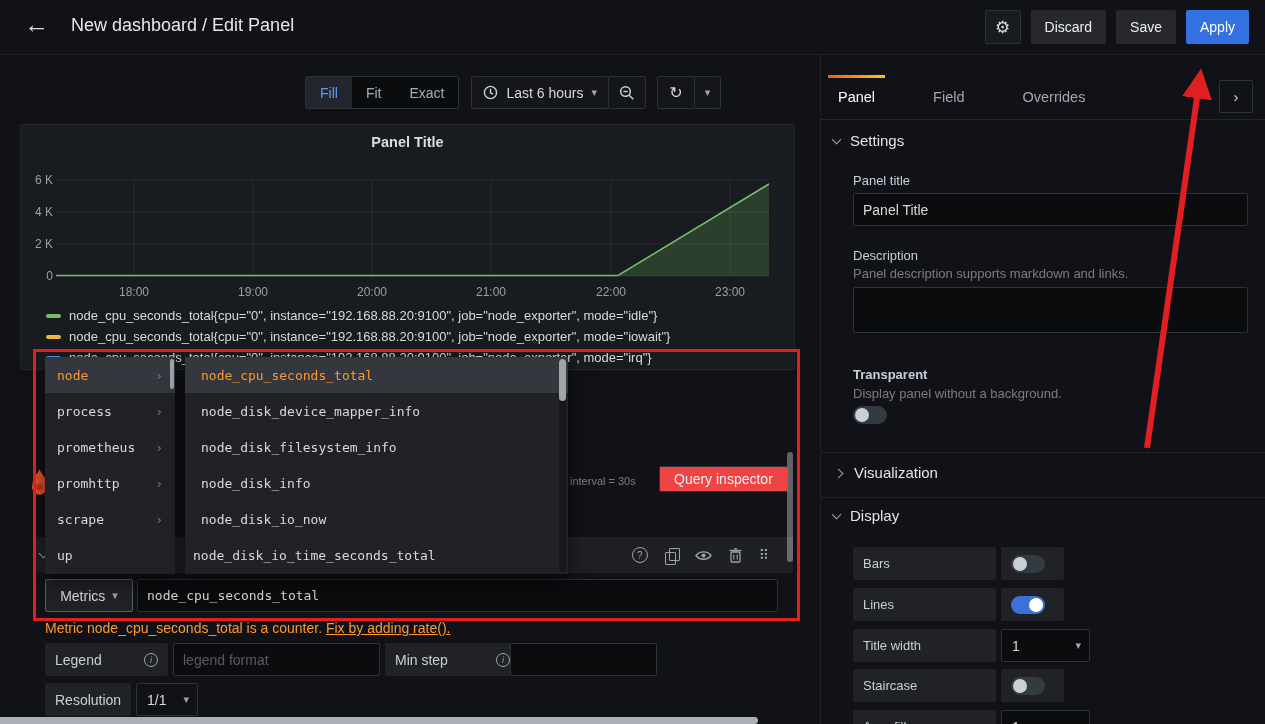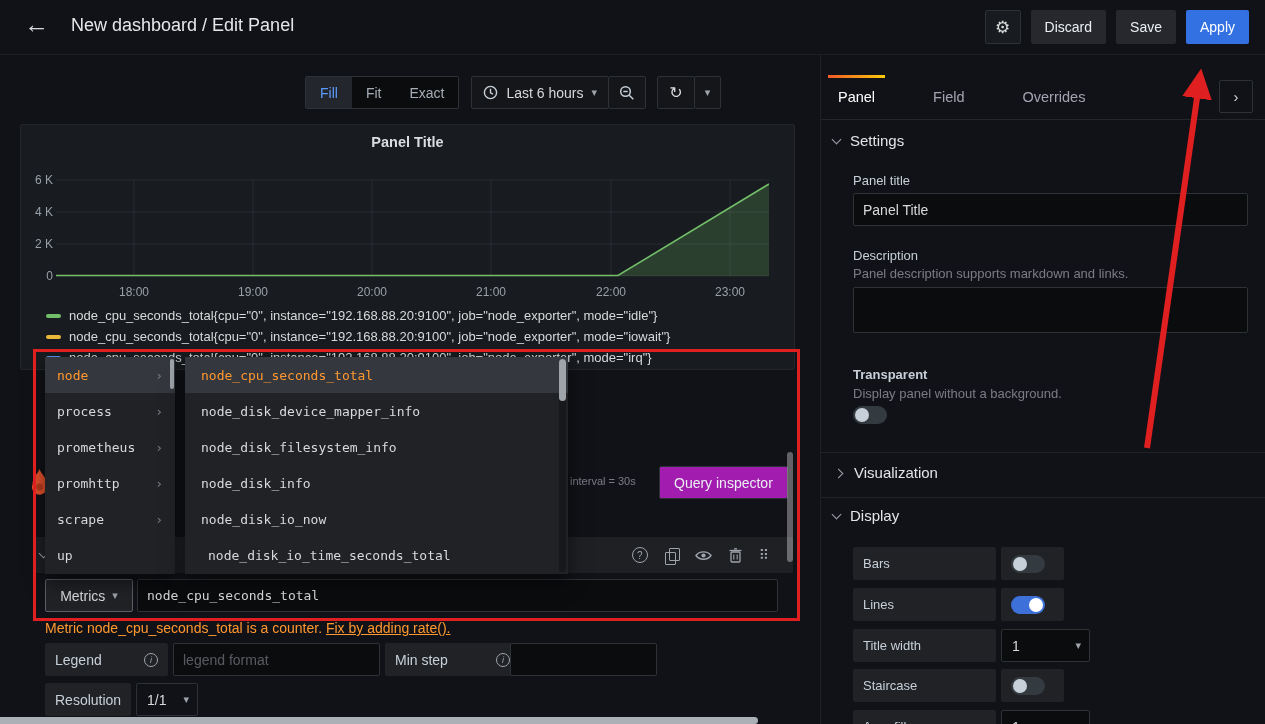--- a/index.html
+++ b/index.html
@@ -175,21 +175,21 @@
       <span>node_cpu_seconds_total{cpu="0", instance="192.168.88.20:9100", job="node_exporter", mode="irq"}</span>
     </div>
   </section>
 
   <svg class="abs" style="left:31px;top:469px" width="17" height="28" viewBox="0 0 17 28">
     <path d="M8.5 0 C10 5 15.5 8 15.5 15.5 A7.5 7.5 0 1 1 1.5 15.5 C1.5 8 7 5 8.5 0 Z" fill="#E6522C"></path>
     <circle cx="8.5" cy="18" r="3.4" fill="#b93c1d"></circle>
   </svg>
 
   <span class="abs side-hint" style="left:570px;top:475px;font-size:11px">interval = 30s</span>
-  <button class="abs btn" style="left:659px;top:466px;height:33px;background:#a21caf;border:1px solid #2c3235">Query inspector</button>
+  <button class="abs btn" style="left:659px;top:466px;height:26px;background:#ef4444;border:1px solid #2c3235">Query inspector</button>
 
   <div class="abs qrow" style="left:33px;top:537px;width:760px;height:36px">
     <span class="chev down abs" style="left:7px;top:13px"></span>
     <div class="abs row" style="right:24px;top:0;height:36px;gap:17px">
       <span class="ghosticon">
           <span class="circ">?</span>
         </span>
       <span class="ghosticon">
           <span class="copyic"></span>
         </span>
@@ -281,21 +281,21 @@
     </div>
     <div class="menu-item" style="padding-left:16px">
       <span>node_disk_filesystem_info</span>
     </div>
     <div class="menu-item" style="padding-left:16px">
       <span>node_disk_info</span>
     </div>
     <div class="menu-item" style="padding-left:16px">
       <span>node_disk_io_now</span>
     </div>
-    <div class="menu-item" style="padding-left:23px">
+    <div class="menu-item" style="padding-left:8px">
       <span>node_disk_io_time_seconds_total</span>
     </div>
     <div class="abs sb-track" style="right:2px;top:2px;width:7px;height:213px">
       <div class="sb-thumb" style="width:7px;height:42px"></div>
     </div>
   </div>
 
   <aside class="abs sidebar" style="left:820px;top:55px;width:445px;height:669px">
 
     <div class="abs tabbar row" style="left:0;top:20px;width:445px;height:45px;padding-left:13px;gap:50px">

